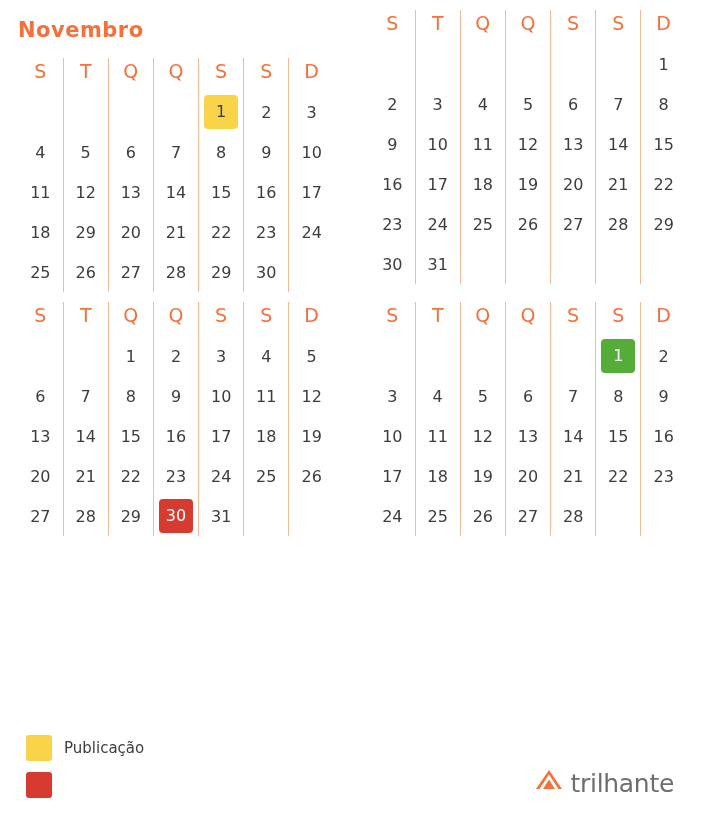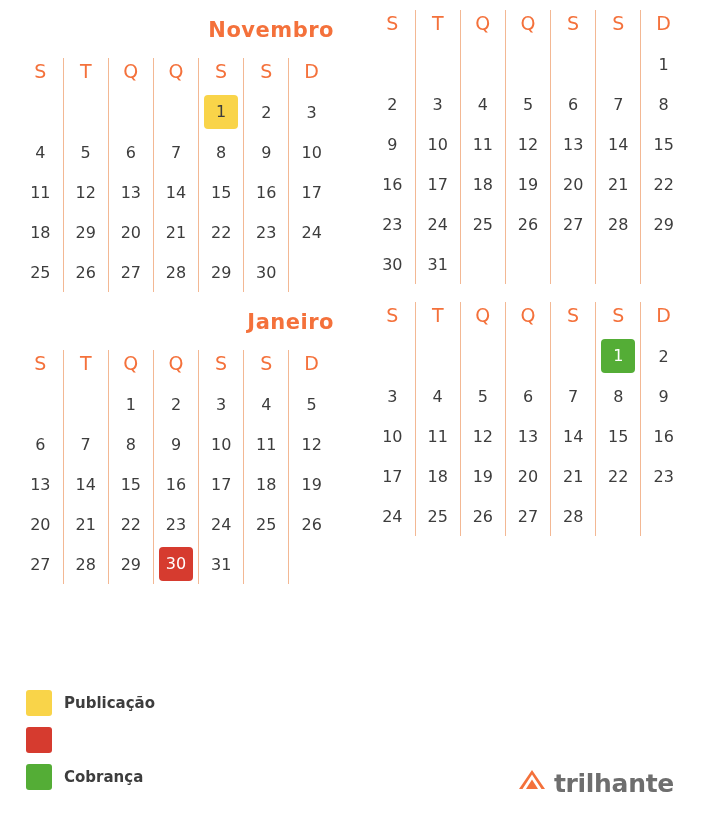--- a/index.html
+++ b/index.html
@@ -16,21 +16,21 @@
   }
   .cal-grid {
     display: grid;
     grid-template-columns: 352px 352px;
     grid-template-rows: auto auto;
   }
   .calendar {
     padding: 10px 18px 0 18px;
   }
   .cal-title {
-    text-align: right;
+    text-align: left;
     color: #f4713b;
     font-size: 21px;
     font-weight: bold;
     letter-spacing: 0.5px;
     margin: 8px 0 16px 0;
     font-family: "DejaVu Sans", sans-serif;
   }
   table.cal {
     width: 100%;
     border-collapse: collapse;
@@ -62,23 +62,22 @@
     line-height: 34px;
     border-radius: 4px;
   }
   .daybox.hl-yellow { background: #f9d449; color: #3d3d3d; }
   .daybox.hl-red { background: #d63b2f; color: #ffffff; }
   .daybox.hl-green { background: #54ad36; color: #ffffff; }
 
   .legend {
     position: absolute;
     left: 26px;
-    bottom: 20px;
+    bottom: 12px;
     width: 420px;
-    font-weight: bold;
   }
   .legend-row {
     display: flex;
     align-items: center;
     margin-bottom: 11px;
   }
   .swatch {
     width: 26px; height: 26px;
     border-radius: 3px;
     margin-right: 12px;
@@ -92,21 +91,20 @@
     position: absolute;
     right: 30px;
     bottom: 22px;
     display: flex;
     align-items: center;
   }
   .brand-name {
     font-size: 25px;
     color: #6e6e6e;
     letter-spacing: -0.3px;
-    font-weight: bold;
   }
   .brand-mark {
     margin-right: 7px;
     margin-bottom: 2px;
   }
 </style>
 </head>
 <body>
 
 <div class="page">
@@ -243,21 +241,20 @@
               <td class="empty"></td>
               <td class="empty"></td>
               <td class="empty"></td>
               <td class="empty"></td>
             </tr>
           </tbody>
       </table>
     </div>
 
     <div class="calendar">
-      <div class="cal-title">Janeiro</div>
       <table class="cal">
         <thead>
           <tr>
             <th>S</th>
             <th>T</th>
             <th>Q</th>
             <th>Q</th>
             <th>S</th>
             <th>S</th>
             <th>D</th>
@@ -378,24 +375,20 @@
 
   </div>
 
   <div class="legend">
     <div class="legend-row">
       <span class="swatch" style="background: rgb(249, 212, 73);"></span>
       <span class="legend-label">Publicação</span>
     </div>
     <div class="legend-row">
       <span class="swatch" style="background: rgb(214, 59, 47);"></span>
-    </div>
-    <div class="legend-row">
-      <span class="swatch" style="background: rgb(84, 173, 54);"></span>
-      <span class="legend-label">Cobrança</span>
     </div>
   </div>
 
   <div class="brand">
     <span class="brand-mark">
       <svg width="30" height="26" viewBox="0 0 30 26" aria-hidden="true">
         <path d="M15 3 L28 22 L24.5 22 L15 7.5 L5.5 22 L2 22 Z" fill="#f4713b"></path>
         <path d="M15 12.5 L21 22 L9 22 Z" fill="#f4713b"></path>
       </svg>
     </span>

